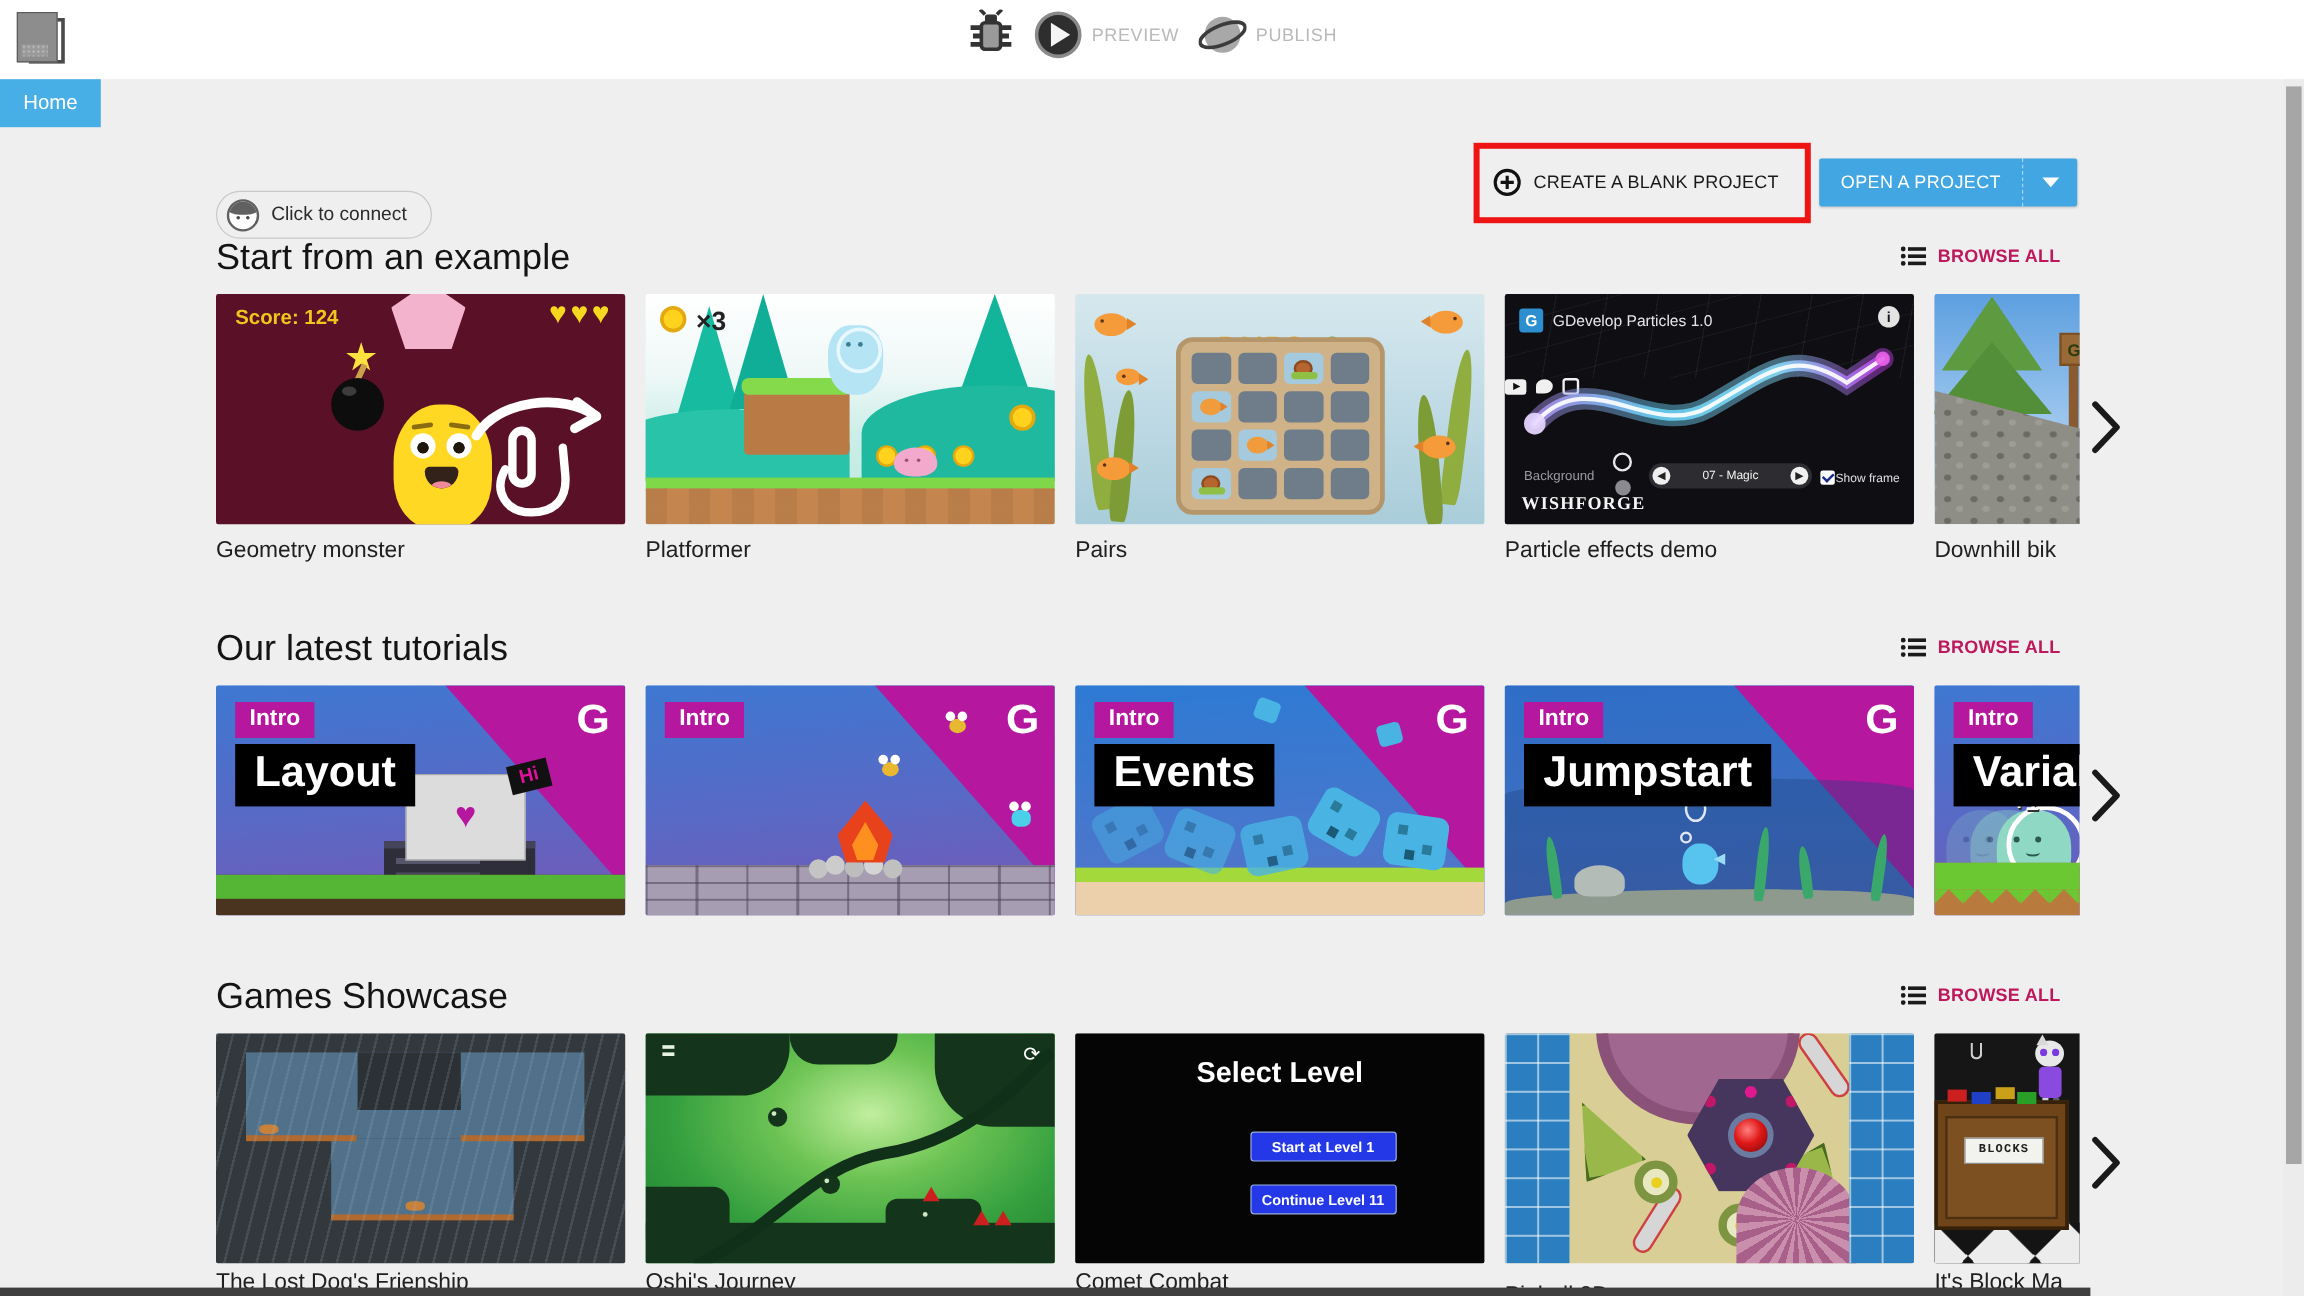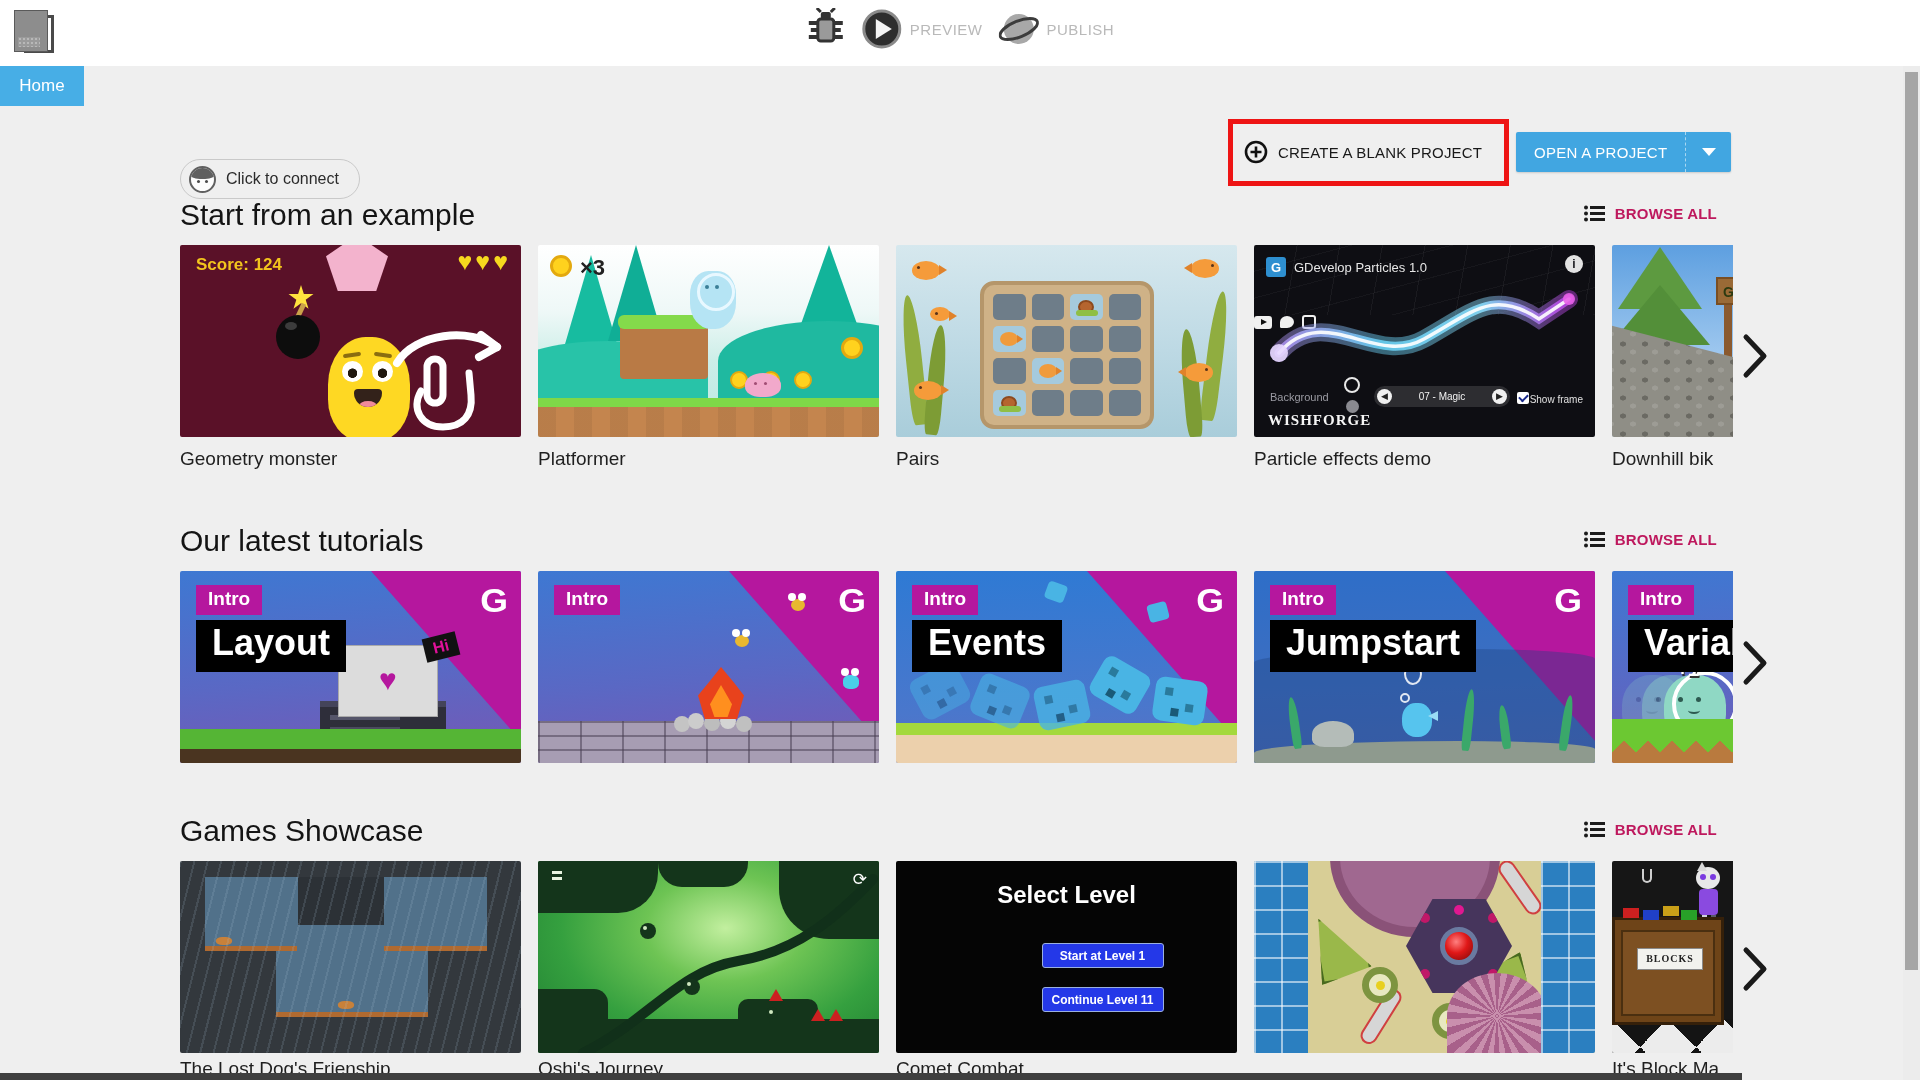--- a/index.html
+++ b/index.html
@@ -256,21 +256,21 @@
 .pin-pill { position:absolute; width:62px; height:17px; background:#d6d6d6; border:2px solid #d04040; border-radius:10px; }
 
 .blk { background:#161616; }
 .blk-beam { position:absolute; left:0; top:0; width:341px; height:192px; background:#f2e41c;
   clip-path:polygon(58% 0,82% 0,100% 70%,100% 100%,78% 100%); }
 .blk-floor { position:absolute; left:0; bottom:0; width:100%; height:34px;
   background:repeating-conic-gradient(from 45deg,#ececec 0 25%,#141414 0 50%) 0 0/56px 56px; }
 .blk-dresser { position:absolute; left:0; bottom:28px; width:112px; height:108px; background:#6e4418; border:3px solid #35200a; }
 .blk-drawer { position:absolute; left:6px; top:10px; width:94px; height:86px; background:#7d5022; border:2px solid #4a2f10; }
 .blk-label { position:absolute; left:14px; top:16px; width:66px; height:22px; background:#f2f2ee; border:1px solid #8a8a8a;
-  color:#222; font-family:Liberation Serif, serif; font-size:10px; font-weight:700; text-align:center; line-height:20px; letter-spacing:1px; }
+  color:#222; font-family:Liberation Mono, monospace; font-size:10px; font-weight:700; text-align:center; line-height:20px; letter-spacing:1px; }
 .blk-toys { position:absolute; left:8px; top:-12px; width:16px; height:10px; background:#cc2020;
   box-shadow:20px 2px 0 #2040c8,40px -2px 0 #caa018,58px 2px 0 #28a028; }
 .blk-head { position:absolute; left:84px; top:6px; width:24px; height:22px; border-radius:50%; background:#e8e8e8; }
 .blk-head::before { content:""; position:absolute; left:1px; top:-5px; width:0; height:0; border-left:5px solid transparent; border-right:5px solid transparent; border-bottom:9px solid #d8d8d8; }
 .blk-head::after { content:""; position:absolute; left:4px; top:7px; width:6px; height:6px; border-radius:50%; background:#7a3ae0; box-shadow:10px 0 0 #7a3ae0; }
 .blk-body { position:absolute; left:87px; top:28px; width:19px; height:26px; background:#8a4ae0; border-radius:4px; }
 .blk-legs { position:absolute; left:90px; top:54px; width:5px; height:16px;
   background:repeating-linear-gradient(#cfcfdb 0 4px,#5a5a6a 4px 8px); box-shadow:9px 0 0 #5a5a6a; }
 .blk-hook { position:absolute; left:30px; top:8px; width:10px; height:14px; border:2px solid #cfcfcf; border-top:none; border-radius:0 0 8px 8px; }
 

